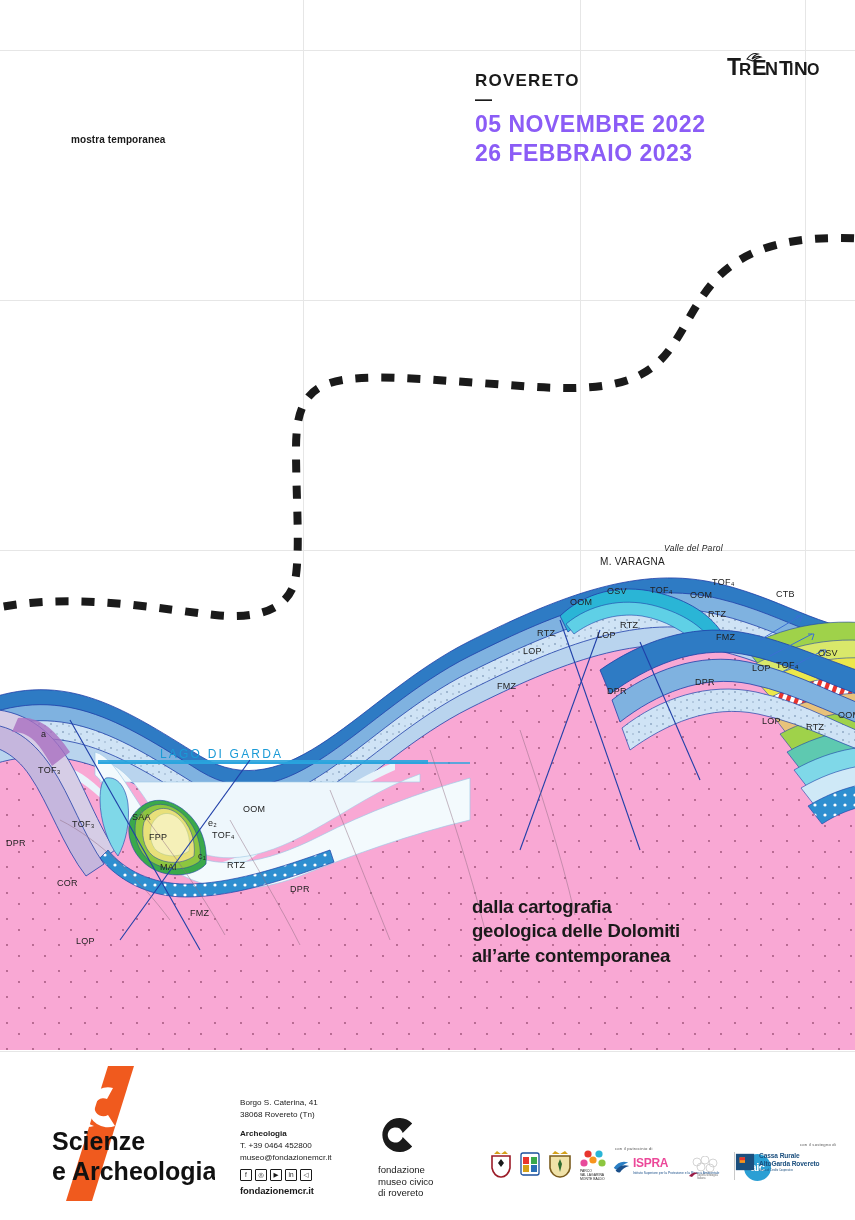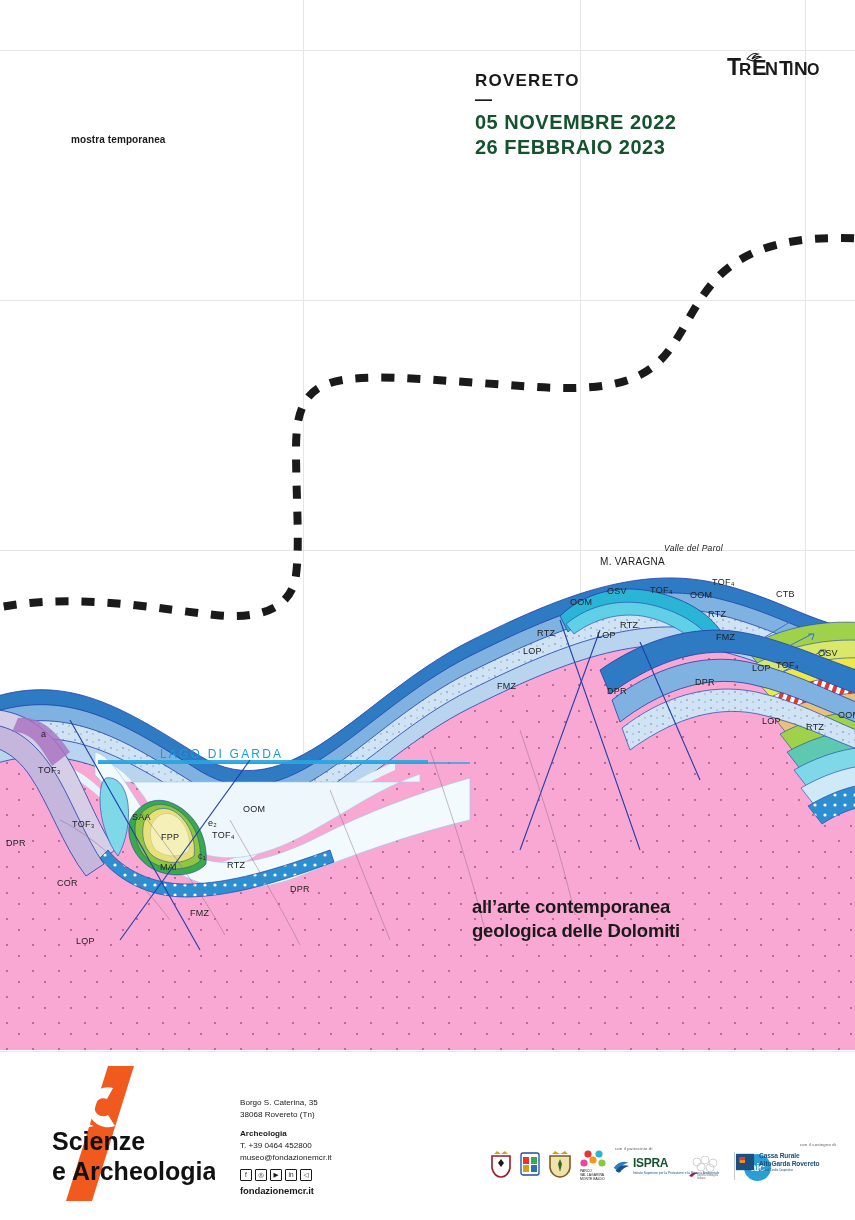--- a/index.html
+++ b/index.html
@@ -11,21 +11,21 @@
   .gv{width:1px;top:0;height:1050px;}
   .gh{height:1px;left:0;width:855px;}
 
   
   #trentino-logo{position:absolute;left:727px;top:50px;width:92px;height:34px;}
   #trentino-logo svg{display:block;}
 
   #header-block{position:absolute;left:475px;top:70px;}
   .h-city{font-size:17px;font-weight:bold;letter-spacing:1.2px;color:#1a1a1a;line-height:1.25;}
   .h-dash{font-size:17px;font-weight:bold;color:#1a1a1a;line-height:0.9;margin:1px 0 2px 0;}
-  .h-date{font-size:20px;font-weight:bold;letter-spacing:.5px;color:#14532d;line-height:1.28;}
+  .h-date{font-size:23px;font-weight:bold;letter-spacing:.5px;color:#8b5cf6;line-height:1.28;}
 
   #mostra{position:absolute;left:71px;top:134px;font-size:10px;font-weight:bold;
           letter-spacing:.1px;color:#1a1a1a;}
 
   
   .bigtitle{position:absolute;font-weight:bold;color:#262626;letter-spacing:-3.5px;
             font-size:118px;line-height:1;white-space:nowrap;}
   #title-line-1{left:68px;top:209px;}
   #title-line-2{left:68px;top:366px;}
 
@@ -60,21 +60,21 @@
       border-radius:1px;font-size:6.5px;line-height:10px;text-align:center;color:#1a1a1a;}
 
   #fmcr-logo{position:absolute;left:378px;top:64px;width:95px;height:78px;}
   #fmcr-logo .fmcr-c{width:38px;height:38px;}
   #fmcr-logo .fmcr-txt{font-size:9.6px;line-height:1.22;color:#1a1a1a;margin-top:6px;}
 
   .crest{position:absolute;}
   .patro-label{position:absolute;font-size:4.2px;color:#555;letter-spacing:.2px;white-space:nowrap;}
 
   .logo-box{position:absolute;}
-  .ispra-txt{font-size:12px;font-weight:bold;color:#14532d;letter-spacing:-.3px;}
+  .ispra-txt{font-size:12px;font-weight:bold;color:#ec4899;letter-spacing:-.3px;}
   .ispra-sub{font-size:3.3px;color:#1a4f8a;line-height:1.25;margin-top:1px;}
   .aic-circle{width:27px;height:27px;border-radius:50%;background:#2b9fd4;color:#fff;
     font-size:11px;font-weight:bold;text-align:center;line-height:27px;letter-spacing:-.5px;}
   .cassa-name{font-size:6.6px;font-weight:bold;color:#1b4f7e;line-height:1.18;letter-spacing:-.1px;}
   .cassa-sub{font-size:2.6px;color:#1b4f7e;margin-top:1px;}
   .divider-v{position:absolute;width:1px;background:#c9c9c9;}
 </style>
 </head>
 <body>
 
@@ -348,66 +348,77 @@
       <div class="maplabel" style="left: 818px; top: 648px;">OSV</div>
       <div class="maplabel" style="left: 762px; top: 716px;">LOP</div>
       <div class="maplabel" style="left: 806px; top: 722px;">RTZ</div>
       <div class="maplabel" style="left: 838px; top: 710px;">OOM</div>
       <div class="maplabel" style="left: 41px; top: 729px;">a</div>
       <div class="maplabel" style="left: 38px; top: 765px;">TOF₃</div>
       <div class="maplabel" style="left: 6px; top: 838px;">DPR</div>
       <div class="maplabel" style="left: 57px; top: 878px;">COR</div>
       <div class="maplabel" style="left: 72px; top: 819px;">TOF₃</div>
       <div class="maplabel" style="left: 132px; top: 812px;">SAA</div>
-      <div class="maplabel" style="left: 149px; top: 832px; margin-left: 12px;">FPP</div>
+      <div class="maplabel" style="left: 149px; top: 832px;">FPP</div>
       <div class="maplabel" style="left: 160px; top: 862px;">MAI</div>
       <div class="maplabel" style="left: 188px; top: 818px; padding-left: 20px;">e₂</div>
       <div class="maplabel" style="left: 198px; top: 851px;">c₁</div>
       <div class="maplabel" style="left: 212px; top: 830px;">TOF₄</div>
       <div class="maplabel" style="left: 243px; top: 804px;">OOM</div>
       <div class="maplabel" style="left: 227px; top: 860px;">RTZ</div>
       <div class="maplabel" style="left: 190px; top: 908px;">FMZ</div>
       <div class="maplabel" style="left: 76px; top: 936px;">LOP</div>
       <div class="maplabel" style="left: 290px; top: 884px;">DPR</div>
     </div>
 
   <div id="subtitle">
+    <div>dalla cartografia</div>
+    <div>geologica delle Dolomiti</div>
     <div>all’arte contemporanea</div>
-    <div>geologica delle Dolomiti</div>
   </div>
 
   <div id="footer">
 
     <div id="sci-logo">
       <svg viewBox="0 0 165 135" width="165" height="135">
         <polygon points="58,0 84,0 42,135 16,135" fill="#F05A1E"></polygon>
         <path d="M52 18 a21 21 0 1 0 0 40 a21 21 0 0 1 0 -40 z" fill="#ffffff" transform="translate(-8,2)"></path>
         <path d="M63 22 a20 20 0 1 0 2 38 l-7 -11 a9 9 0 1 1 -1 -16 z" fill="#ffffff"></path>
         <text x="2" y="84" font-family="Liberation Sans, sans-serif" font-size="25" font-weight="bold" fill="#111111">Scienze</text>
         <text x="2" y="114" font-family="Liberation Sans, sans-serif" font-size="25" font-weight="bold" fill="#111111">e Archeologia</text>
       </svg>
     </div>
 
     <div id="contact">
-      <div>Borgo S. Caterina, 35</div>
+      <div>Borgo S. Caterina, 41</div>
       <div>38068 Rovereto (Tn)</div>
       <div class="gap"></div>
       <div class="bold">Archeologia</div>
       <div>T. +39 0464 452800</div>
       <div>museo@fondazionemcr.it</div>
       <div class="social-row">
         <span>f</span>
         <span>◎</span>
         <span>▶</span>
         <span>in</span>
         <span>◁</span>
       </div>
       <div class="site">fondazionemcr.it</div>
     </div>
 
+    <div id="fmcr-logo">
+      <svg class="fmcr-c" viewBox="0 0 40 40" width="40" height="40">
+        <path d="M36 8 A18 18 0 1 0 36 32 L26 22 A8 8 0 1 1 26 18 Z" fill="#1a1a1a"></path>
+      </svg>
+      <div class="fmcr-txt">
+        <div>fondazione</div>
+        <div>museo civico</div>
+        <div>di rovereto</div>
+      </div>
+    </div>
 
     <div class="crest" style="left:490px;top:98px">
       <svg viewBox="0 0 22 28" width="22" height="28">
         <path d="M2 6 h18 v12 a9 12 0 0 1 -9 9 a9 12 0 0 1 -9 -9 z" fill="#ffffff" stroke="#9b1b27" stroke-width="1.6"></path>
         <path d="M11 9 l3 4 l-3 4 l-3 -4 z" fill="#1a1a1a"></path>
         <path d="M4 4 l3 -3 l4 3 l4 -3 l3 3 z" fill="#d4a017"></path>
       </svg>
     </div>
 
     <div class="crest" style="left:519px;top:98px">

